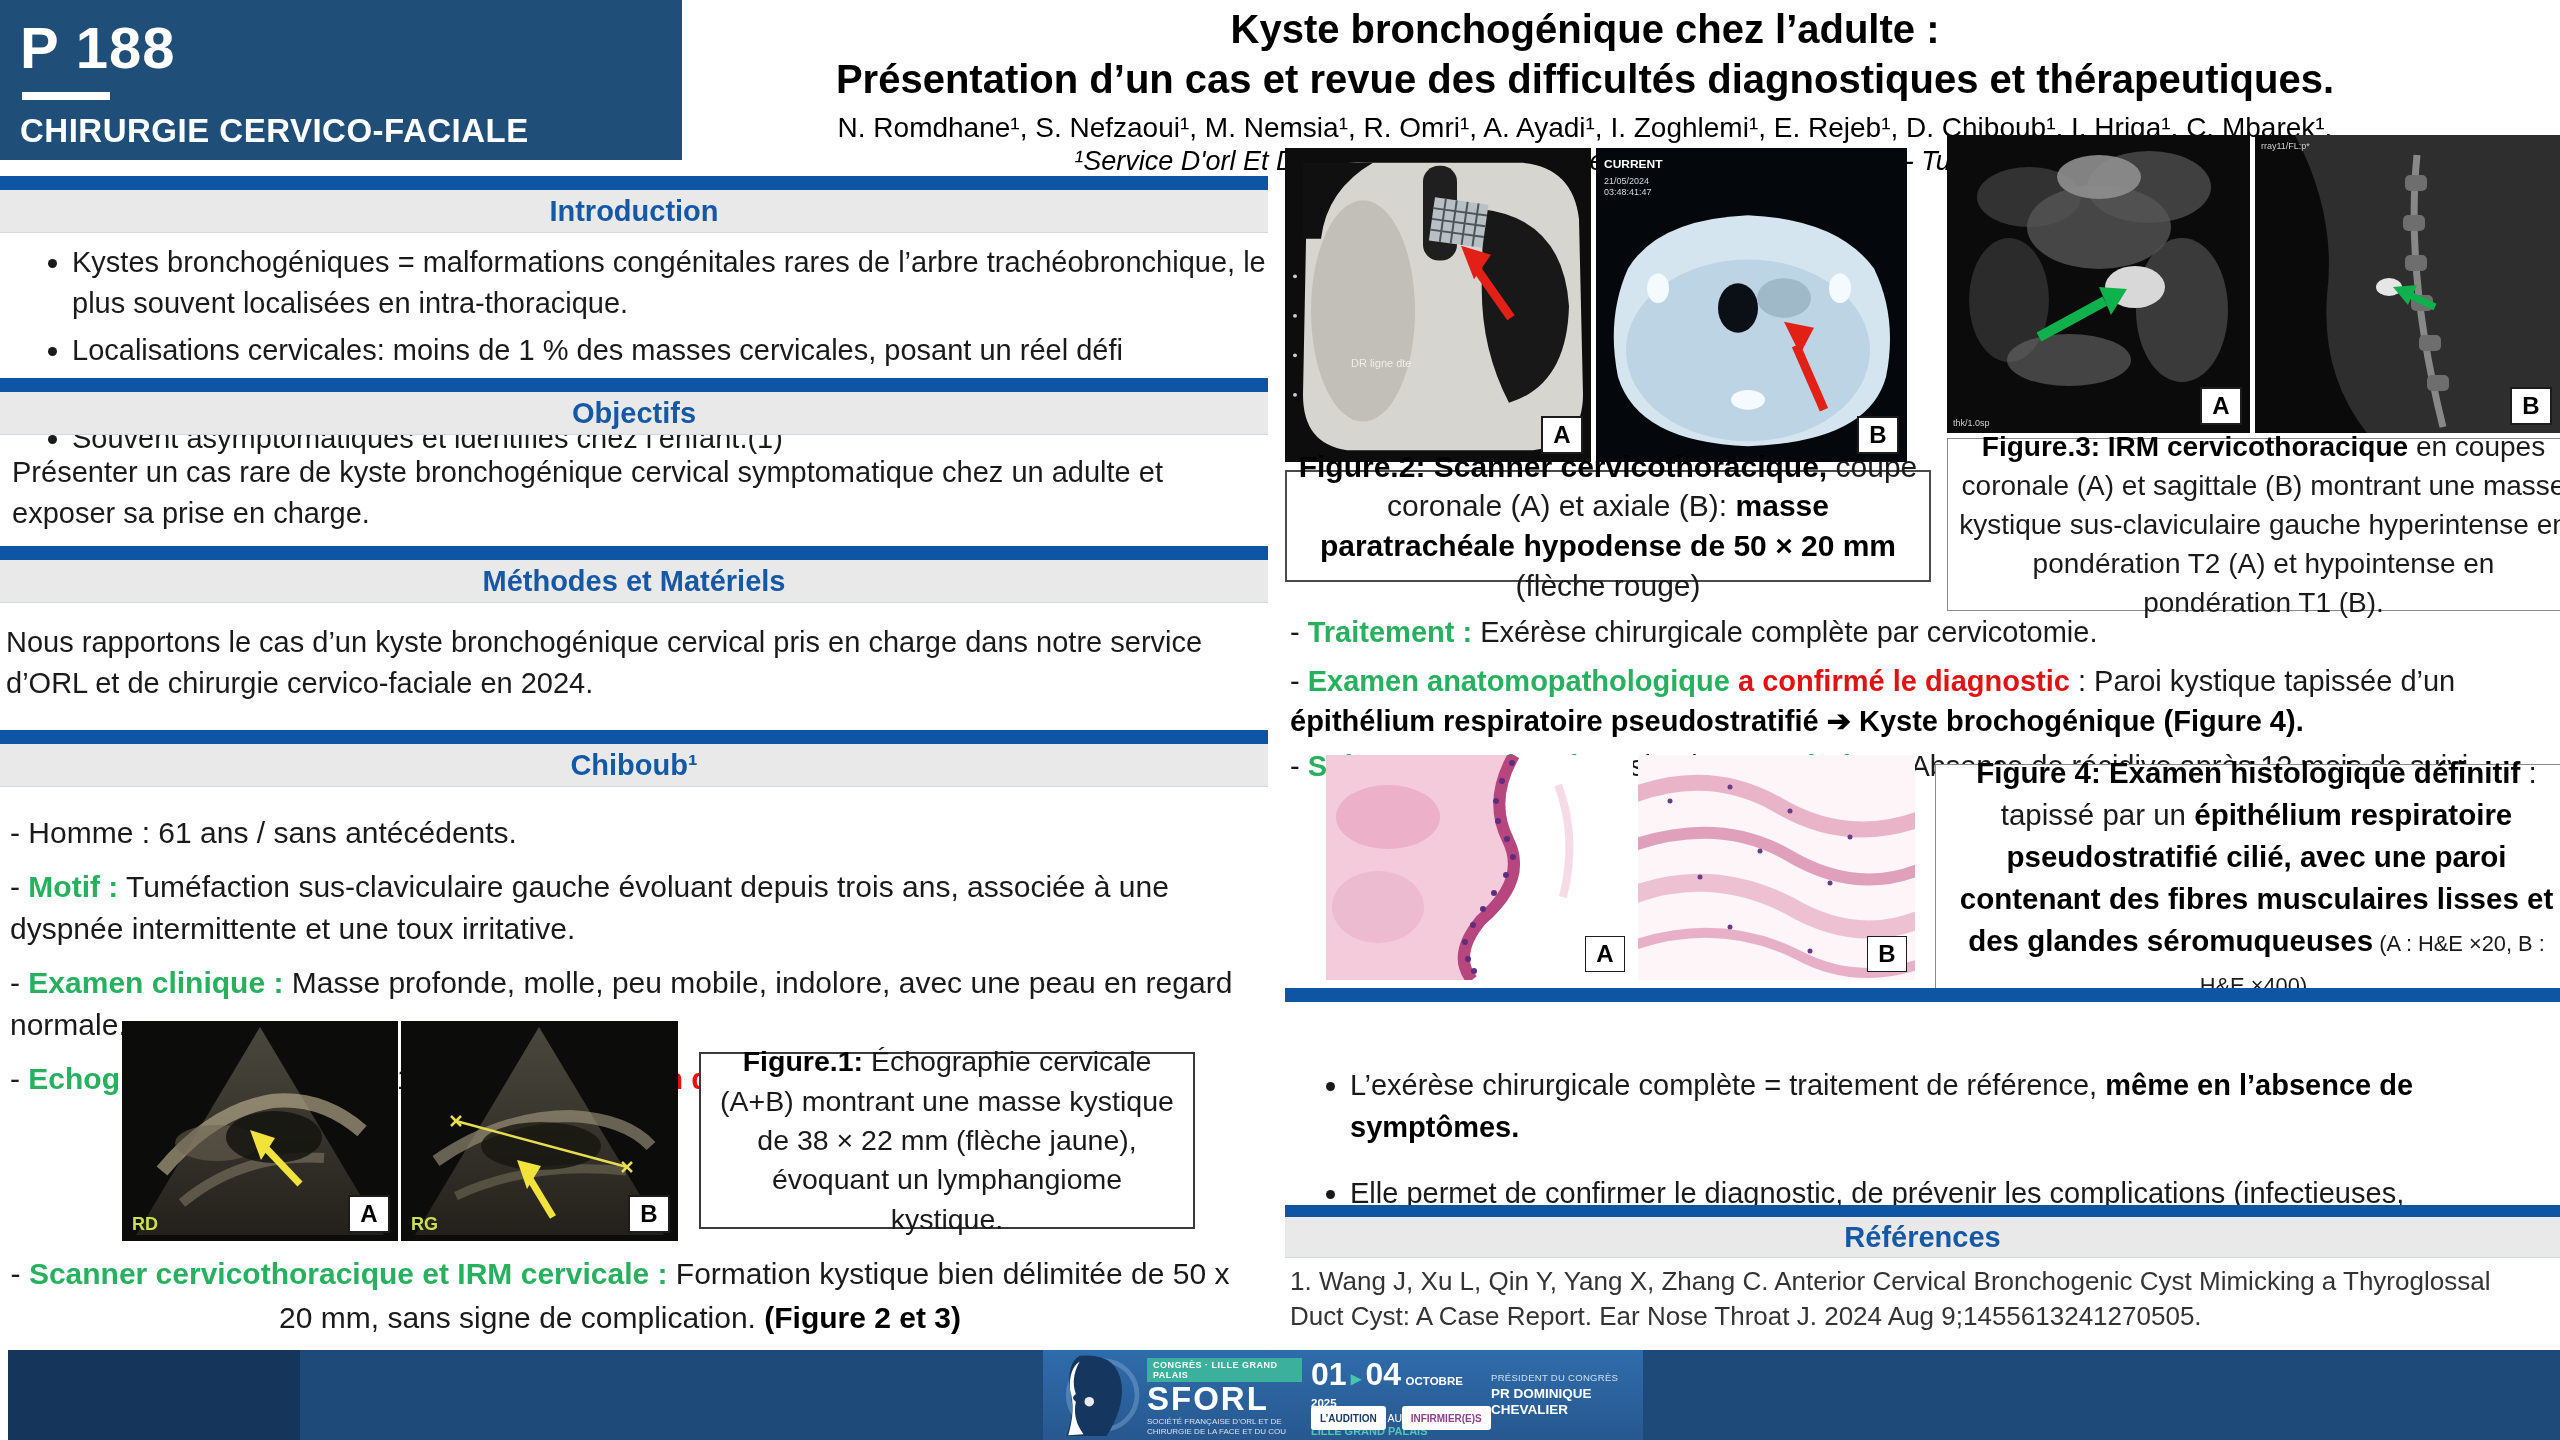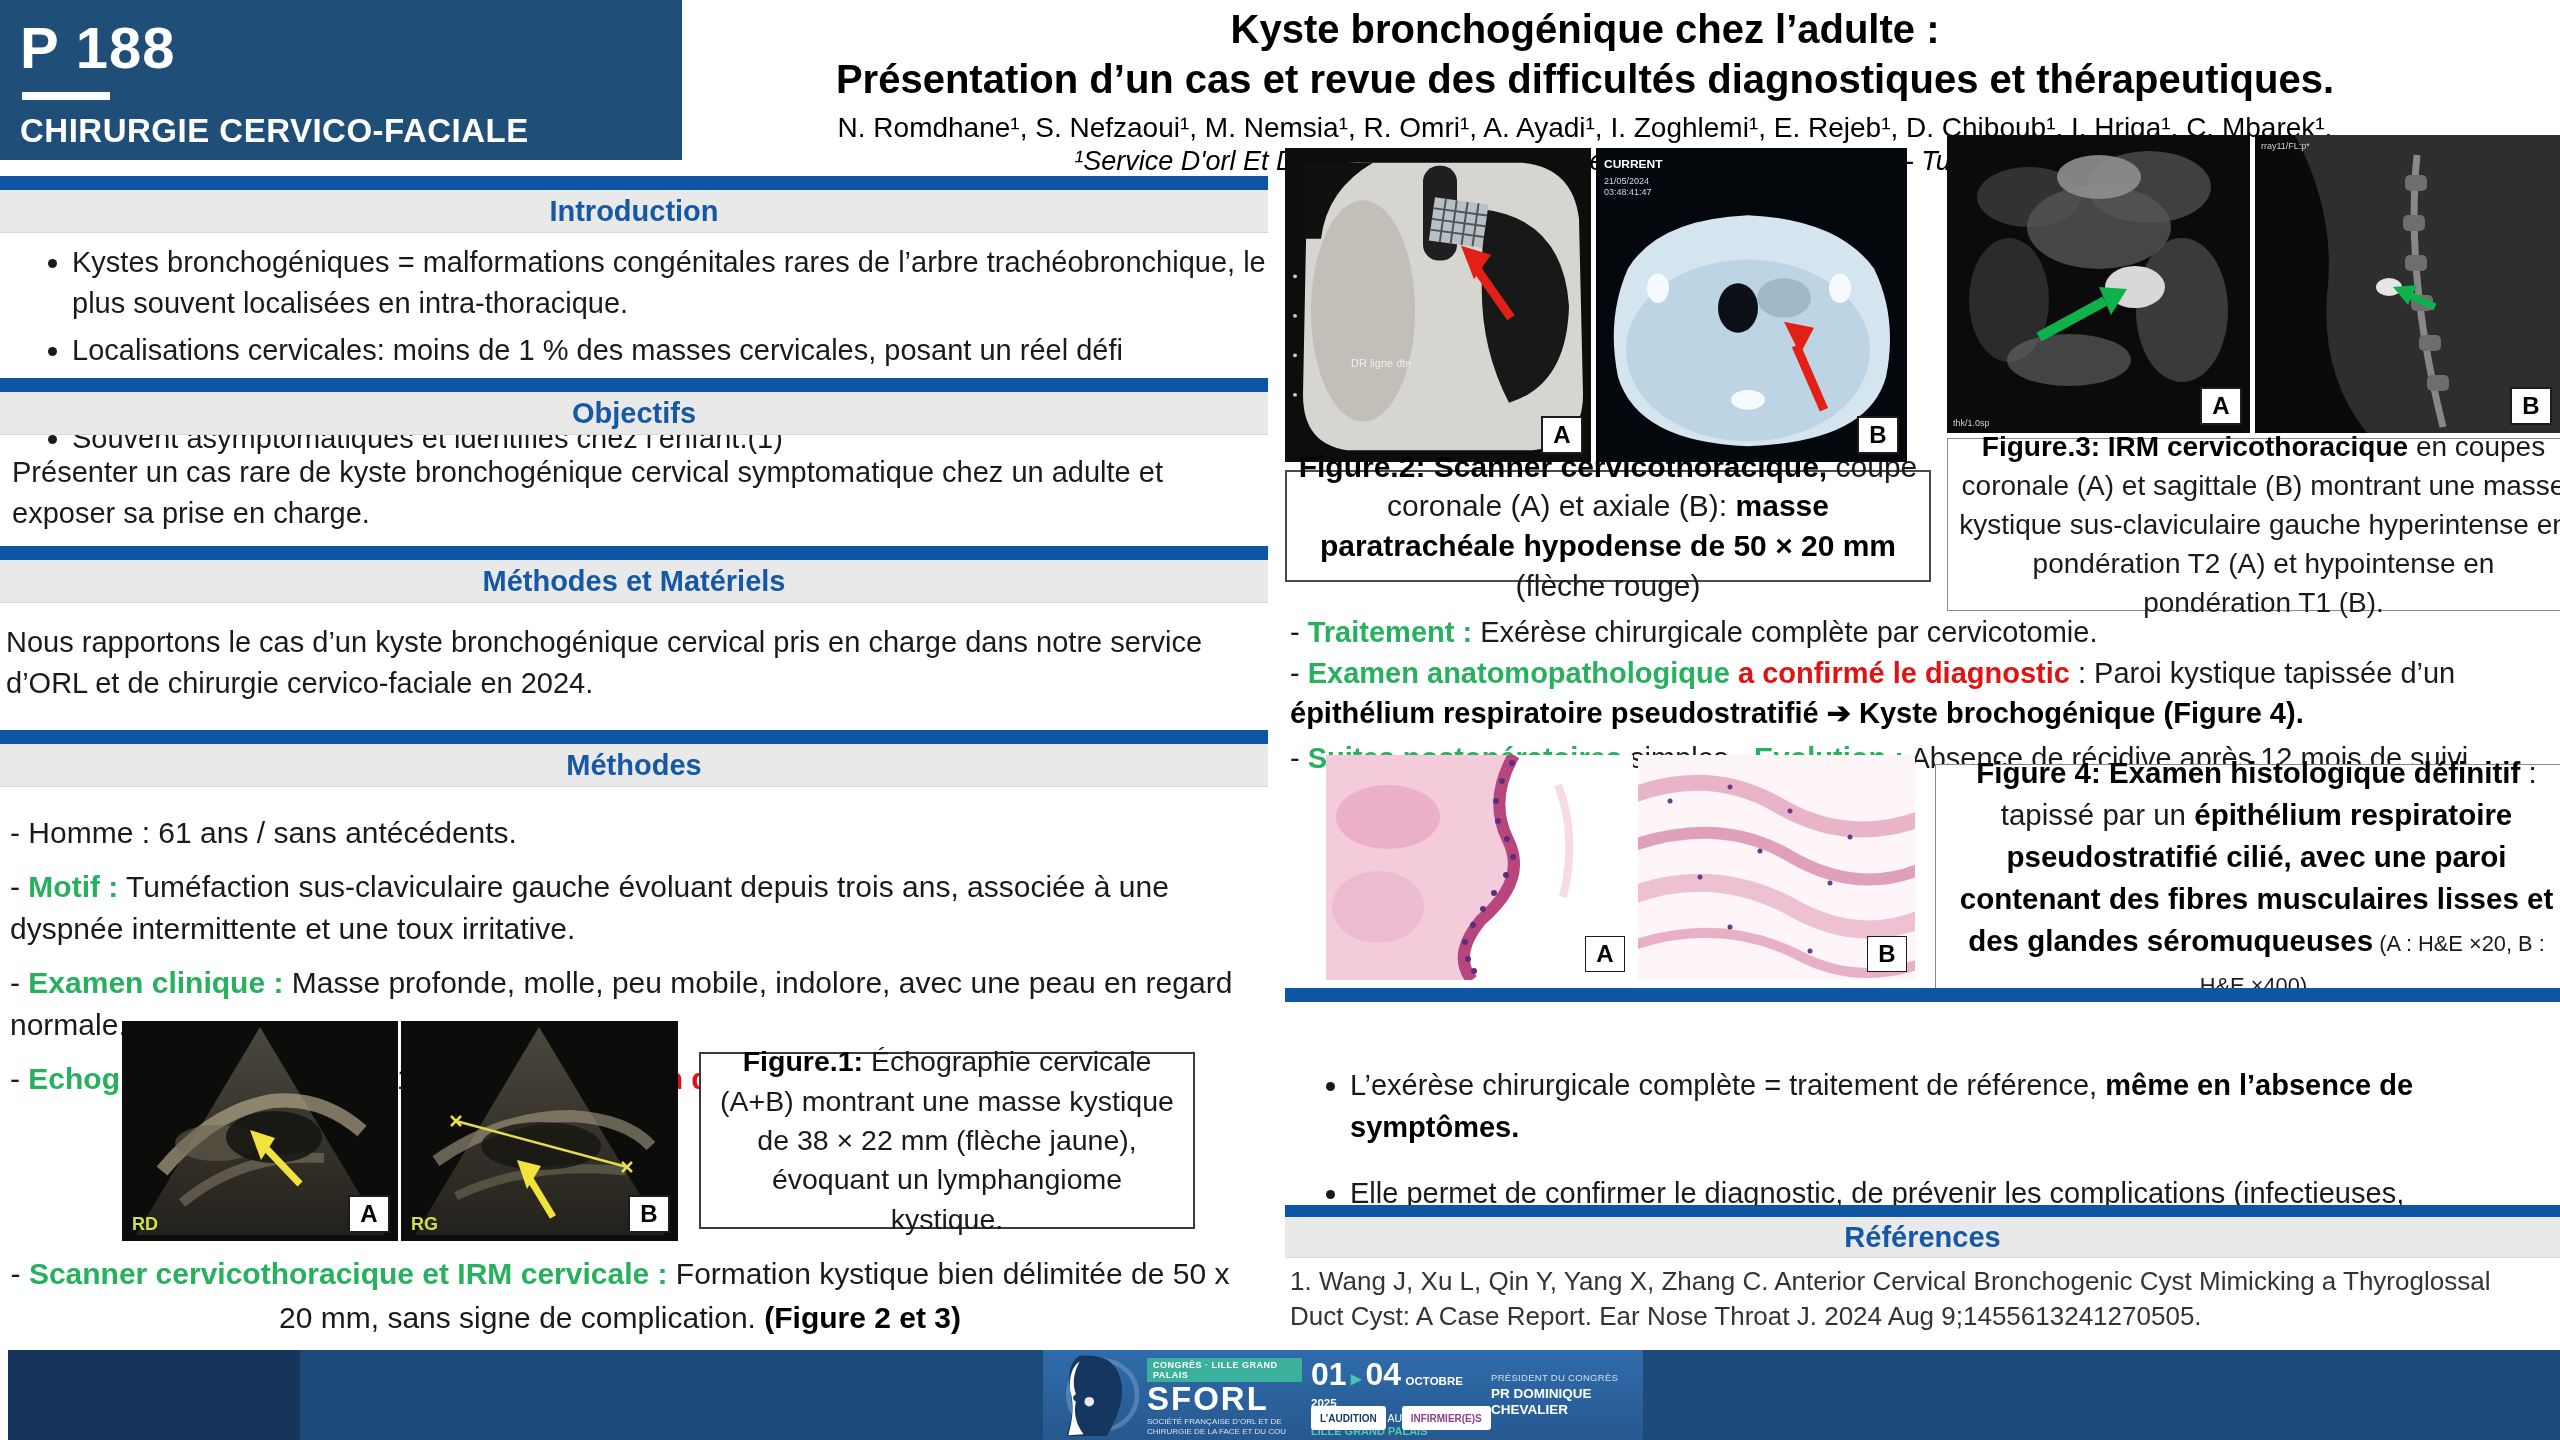--- a/index.html
+++ b/index.html
@@ -117,21 +117,21 @@
   <div class="body-text abs" style="left:12px;top:452px;width:1240px">Présenter un cas rare de kyste bronchogénique cervical symptomatique chez un adulte et exposer sa prise en charge.</div>
 
   <div class="secbar abs" style="left:0;top:546px;width:1268px;height:14px"></div>
   <div class="sechead abs" style="left:0;top:560px;width:1268px;height:42px">
     <span>Méthodes et Matériels</span>
   </div>
   <div class="body-text abs" style="left:6px;top:622px;width:1252px">Nous rapportons le cas d’un kyste bronchogénique cervical pris en charge dans notre service d’ORL et de chirurgie cervico-faciale en 2024.</div>
 
   <div class="secbar abs" style="left:0;top:730px;width:1268px;height:14px"></div>
   <div class="sechead abs" style="left:0;top:744px;width:1268px;height:42px">
-    <span>Méthodes</span>
+    <span>Chiboub¹</span>
   </div>
   <div class="body-text abs" style="left:10px;top:812px;width:1250px;font-size:30px">
     <div class="rline"><span>- Homme : 61 ans / sans antécédents.</span></div>
     <div class="rline"><span>- </span><span class="g">Motif :</span><span> Tuméfaction sus-claviculaire gauche évoluant depuis trois ans, associée à une dyspnée intermittente et une toux irritative.</span></div>
     <div class="rline"><span>- </span><span class="g">Examen clinique :</span><span> Masse profonde, molle, peu mobile, indolore, avec une peau en regard normale.</span></div>
     <div class="rline"><span>- </span><span class="g">Echographie cervicale</span><span> en 1</span><sup>ère</sup><span> intention : </span><span class="r">Lésion de nature kystique</span><span>. </span><span class="b">(Figure 1)</span></div>
   </div>
 
   <div class="figimg" style="left:122px;top:1021px;width:276px;height:220px">
     <svg viewBox="0 0 276 220" preserveAspectRatio="none">
@@ -270,21 +270,21 @@
   </div>
 
   <div id="fig2box" class="capbox" style="left:1285px;top:470px;width:622px;height:100px">
     <div><span class="b">Figure.2: Scanner cervicothoracique,</span><span> coupe coronale (A) et axiale (B):  </span><span class="b">masse paratrachéale hypodense de 50 × 20 mm</span><span> (flèche rouge)</span></div>
   </div>
   <div id="fig3box" class="capbox" style="left:1947px;top:438px;width:611px;height:163px">
     <div><span class="b">Figure.3: IRM cervicothoracique</span><span> en coupes coronale (A) et sagittale (B) montrant une masse kystique sus-claviculaire gauche hyperintense en pondération T2 (A) et hypointense en pondération T1 (B).</span></div>
   </div>
 
   <div class="body-text abs" style="left:1290px;top:612px;width:1268px;line-height:1.4">
-    <div style="margin-bottom:0"><span>- </span><span class="g">Traitement :</span><span> Exérèse chirurgicale complète par cervicotomie.</span></div>
+    <div style="margin-bottom:8px"><span>- </span><span class="g">Traitement :</span><span> Exérèse chirurgicale complète par cervicotomie.</span></div>
     <div style="margin-bottom:4px"><span>- </span><span class="g">Examen anatomopathologique</span><span> </span><span class="r">a confirmé le diagnostic</span><span> : Paroi kystique tapissée d’un </span><span class="b">épithélium respiratoire pseudostratifié ➔ Kyste brochogénique (Figure 4).</span></div>
     <div><span>- </span><span class="g">Suites postopératoires</span><span> simples - </span><span class="g">Evolution :</span><span> Absence de récidive après 12 mois de suivi.</span></div>
   </div>
 
   <div class="figimg" style="left:1326px;top:755px;width:307px;height:225px;background:#fff">
     <svg viewBox="0 0 307 225" preserveAspectRatio="none">
       <rect width="307" height="225" fill="#ffffff"></rect>
       <path d="M0,0 H185 Q158,45 178,85 Q198,125 152,165 Q122,200 142,225 H0 Z" fill="#f3cbdb"></path>
       <ellipse cx="62" cy="62" rx="52" ry="32" fill="#eaa9c4" opacity="0.8"></ellipse>
       <ellipse cx="52" cy="152" rx="46" ry="36" fill="#e9b3cc" opacity="0.7"></ellipse>

